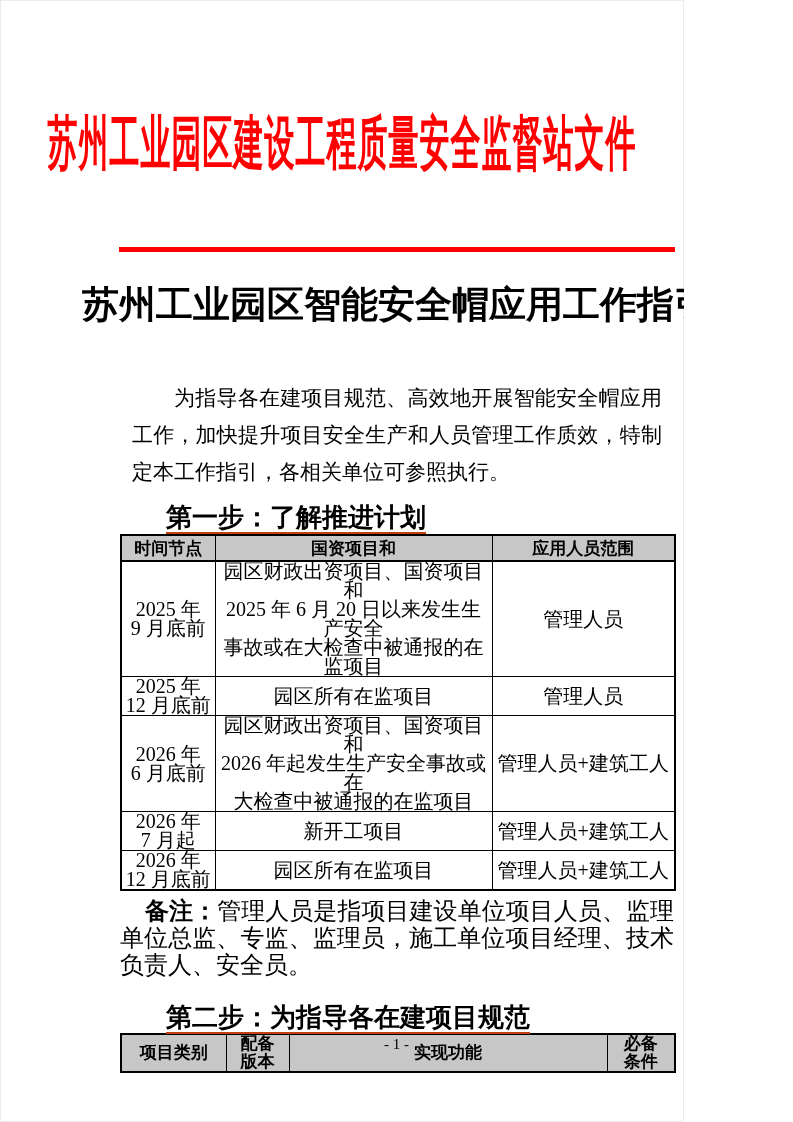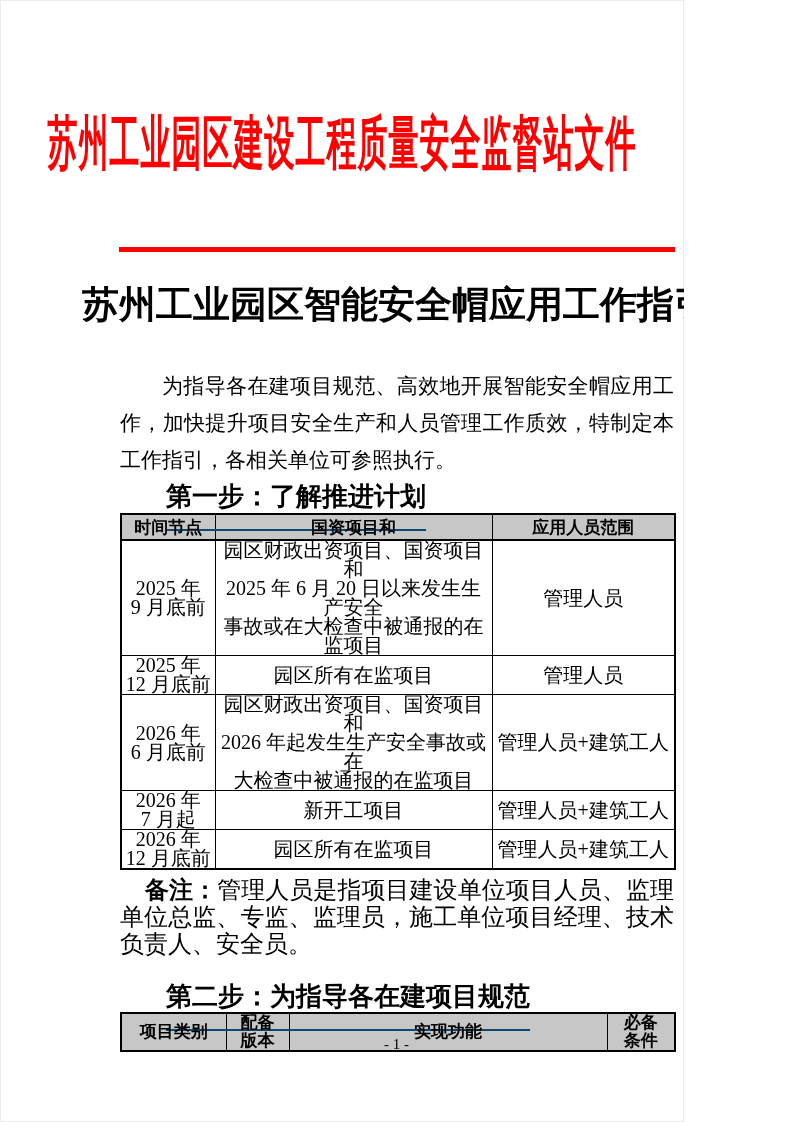--- a/index.html
+++ b/index.html
@@ -16,30 +16,30 @@
     font-weight:bold; font-size:30px; line-height:32px; letter-spacing:1px;
   }
   .red-line { position:absolute; top:247px; left:119px; width:556px; height:5px; background:#f00; }
   .doc-title {
     position:absolute; top:288px; left:0; width:793px; text-align:center;
     font-family:"Liberation Sans","DejaVu Sans",sans-serif;
     font-weight:bold; font-size:37px; line-height:34px;
   }
   .flow { position:absolute; top:368px; left:120px; width:554px; }
   .body-text {
-    margin:0; font-size:21px; line-height:37px; text-align:justify;
+    margin:12px; font-size:21px; line-height:37px; text-align:justify;
     text-indent:2em; font-family:"Liberation Serif","DejaVu Serif",serif;
   }
   .lead { margin-top:3px; }
   .b { font-weight:bold; }
   .step-heading {
     margin:3px 0 0 46px; font-size:26px; line-height:28px;
     font-family:"Liberation Sans","DejaVu Sans",sans-serif; font-weight:bold;
   }
-  .step-heading .u { border-bottom:2px solid #0c4a6e; padding-bottom:18px; }
+  .step-heading .u { border-bottom:2px solid #c2410c; padding-bottom:0; }
   table.doc-table {
     border-collapse:collapse; width:554px; table-layout:fixed;
     margin-top:3px; border:2px solid #000;
   }
   .doc-table th, .doc-table td {
     border:1px solid #000; text-align:center; vertical-align:middle;
     padding:0 1px; white-space:pre-line;
   }
   .doc-table thead th {
     background:#c7c7c7;

